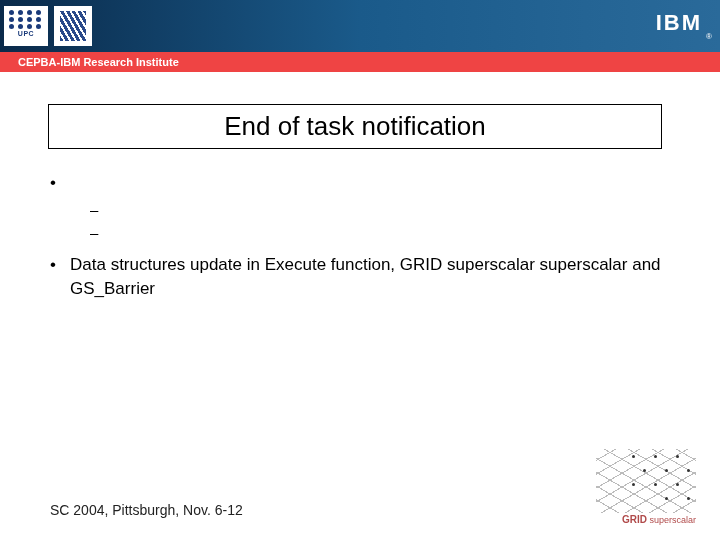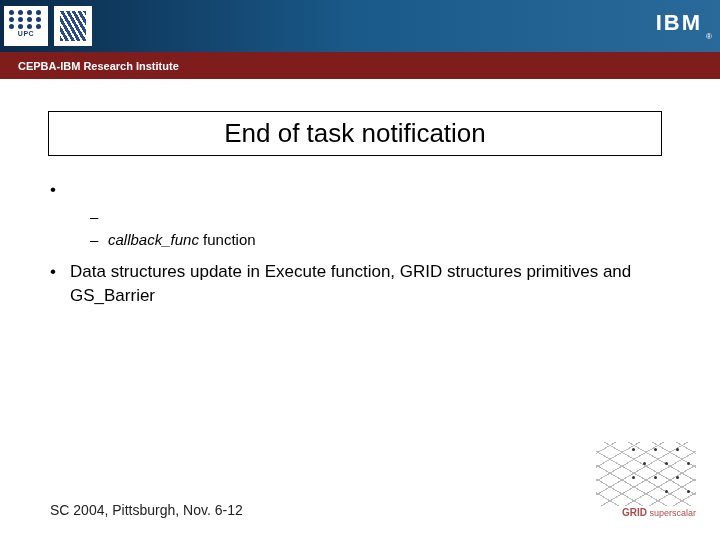--- a/index.html
+++ b/index.html
@@ -69,22 +69,22 @@
   }
   .ibm-reg {
     position: absolute;
     right: 8px;
     top: 32px;
     font-size: 8px;
     color: #fff;
   }
   .sub-bar {
     width: 100%;
-    height: 27px;
-    background: #7f1d1d;
+    height: 20px;
+    background: #ef4444;
     color: #fff;
     font-size: 11px;
     font-weight: bold;
     padding-left: 18px;
     display: flex;
     align-items: center;
   }
   .title-box {
     margin: 32px 58px 0 48px;
     border: 1px solid #000;
@@ -122,21 +122,21 @@
   .footer-text {
     position: absolute;
     left: 50px;
     bottom: 22px;
     font-size: 14px;
     color: #222;
   }
   .grid-logo {
     position: absolute;
     right: 24px;
-    bottom: 14px;
+    bottom: 7px;
     width: 100px;
     height: 84px;
   }
   .grid-pattern {
     width: 100px;
     height: 64px;
     position: relative;
     background-image:
       repeating-linear-gradient(30deg, transparent 0 11px, #bbb 11px 12px),
       repeating-linear-gradient(-30deg, transparent 0 11px, #bbb 11px 12px);
@@ -197,26 +197,25 @@
 <div class="content">
   <div class="bullet-row">
     <div class="bullet-mark">•</div>
   </div>
   <div class="sub-list">
     <div class="sub-row">
       <div class="sub-mark">–</div>
     </div>
     <div class="sub-row">
       <div class="sub-mark">–</div>
-      <div><span class="italic">callback_func</span><span> function</span></div>
     </div>
   </div>
   <div class="bullet-row">
     <div class="bullet-mark">•</div>
-    <div>Data structures update in Execute function, GRID structures primitives and GS_Barrier</div>
+    <div>Data structures update in Execute function, GRID superscalar superscalar and GS_Barrier</div>
   </div>
 </div>
 
 <div class="footer-text">SC 2004, Pittsburgh, Nov. 6-12</div>
 
 <div class="grid-logo">
   <div class="grid-pattern">
     <div class="grid-dot" style="left:36px; top:6px;"></div>
     <div class="grid-dot" style="left:58px; top:6px;"></div>
     <div class="grid-dot" style="left:80px; top:6px;"></div>

